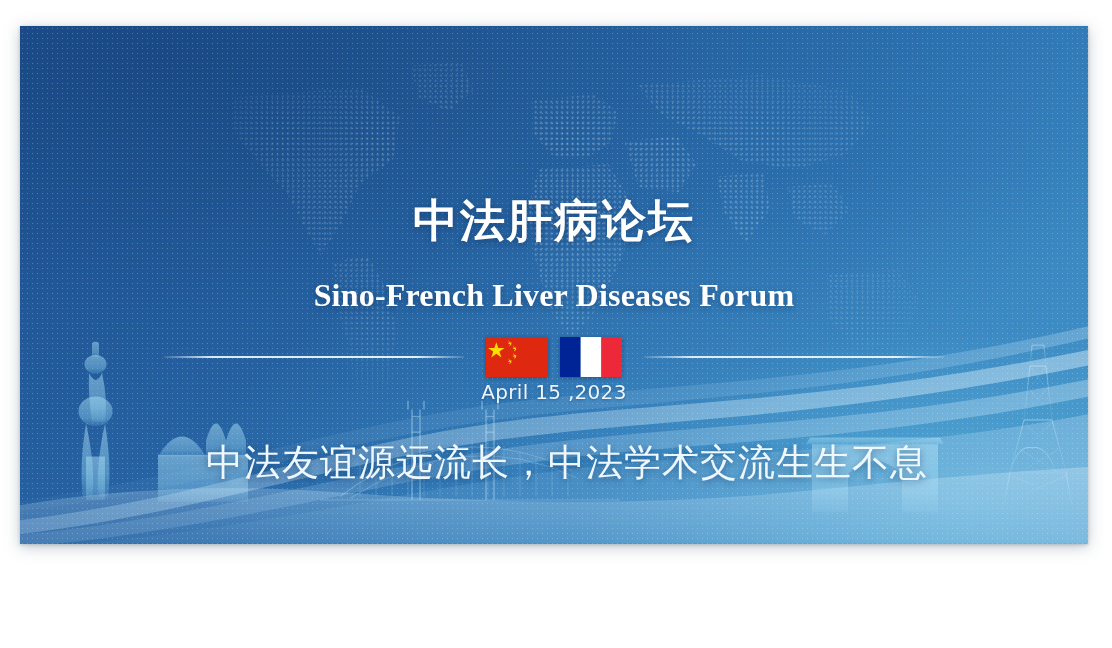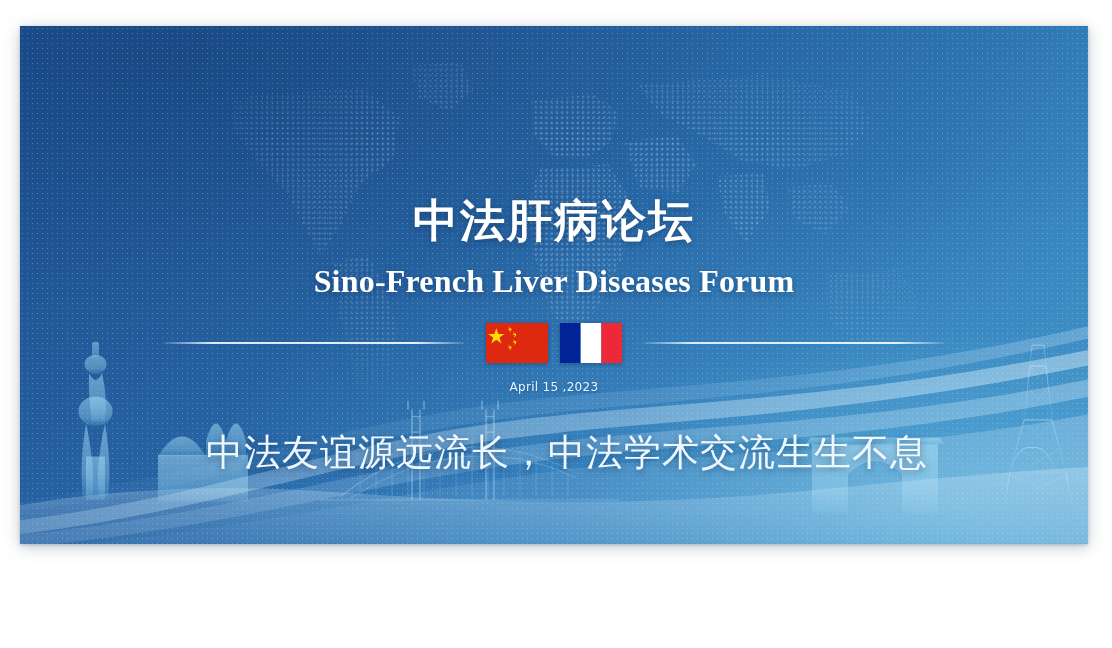--- a/index.html
+++ b/index.html
@@ -103,21 +103,21 @@
     font-size: 45px;
     font-weight: 700;
     color: #ffffff;
     letter-spacing: 2px;
     line-height: 1;
     text-shadow: 0 2px 6px rgba(10,40,80,0.45);
     font-family: "DejaVu Sans", "Liberation Sans", sans-serif;
   }
 
   .title-en {
-    margin-top: 22px;
+    margin-top: 36px;
     font-size: 32px;
     font-weight: 700;
     color: #ffffff;
     letter-spacing: 0.2px;
     line-height: 1;
     font-family: "Liberation Serif", "DejaVu Serif", serif;
     text-shadow: 0 2px 6px rgba(10,40,80,0.42);
   }
 
   
@@ -142,22 +142,22 @@
   .flag {
     width: 62px;
     height: 40px;
     position: relative;
     overflow: hidden;
     box-shadow: 0 1px 4px rgba(8,36,72,0.45);
   }
   .flag svg { width: 100%; height: 100%; display: block; }
 
   .date {
-    margin-top: 17px;
-    font-size: 12px;
+    margin-top: 3px;
+    font-size: 20px;
     color: #eaf5ff;
     letter-spacing: 0.3px;
     font-family: "DejaVu Sans", "Liberation Sans", sans-serif;
     text-shadow: 0 1px 3px rgba(10,40,80,0.4);
   }
 
   .slogan {
     margin-top: 34px;
     font-size: 37px;
     color: #ecf7ff;

